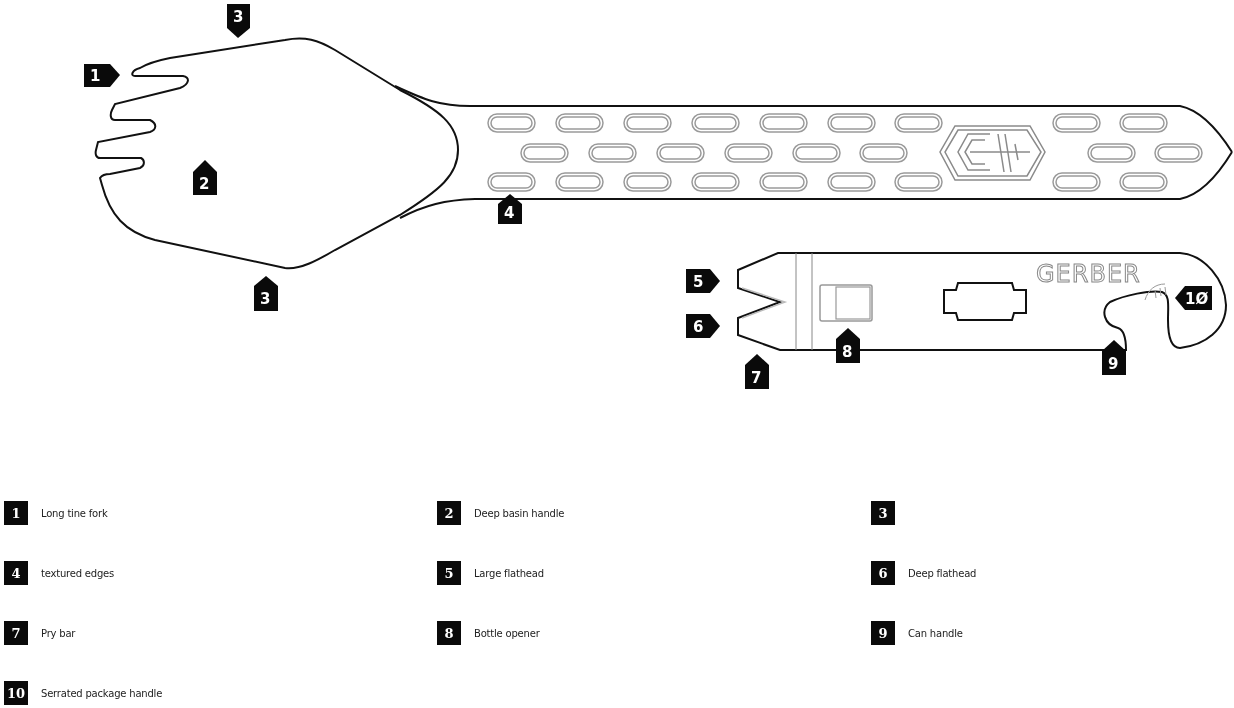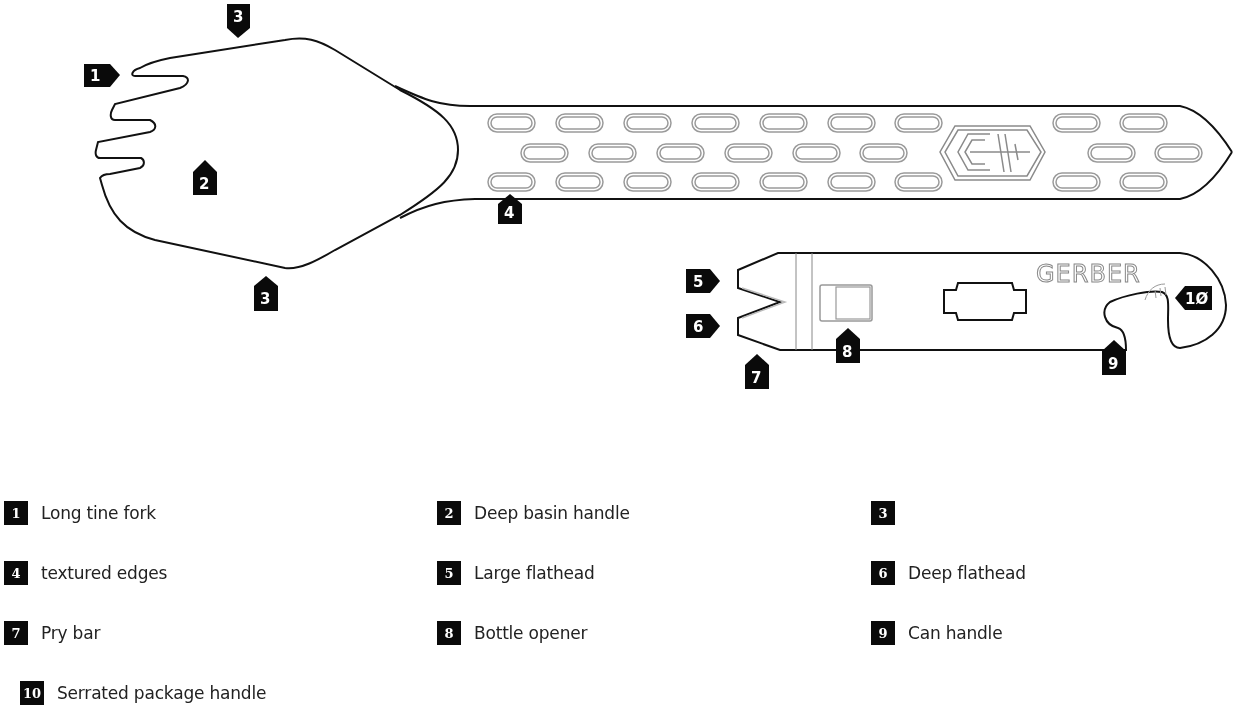--- a/index.html
+++ b/index.html
@@ -5,21 +5,21 @@
     html, body { margin: 0; padding: 0; background: #ffffff; }
     body { width: 1234px; height: 708px; position: relative; overflow: hidden; font-family: "Liberation Sans", sans-serif; }
     #diagram { position: absolute; left: 0; top: 0; width: 1234px; height: 420px; }
     .callout-num { font-family: "DejaVu Sans", sans-serif; font-weight: bold; font-size: 15px; fill: #ffffff; }
     .legend-item { position: absolute; height: 26px; display: flex; align-items: center; }
     .legend-badge {
       width: 24px; height: 24px; background: #0a0a0a; color: #fff;
       font-family: "DejaVu Serif", serif; font-weight: bold; font-size: 13px;
       display: flex; align-items: center; justify-content: center; box-sizing: border-box;
     }
-    .legend-label { margin-left: 13px; font-size: 17px; color: #222; font-family: "DejaVu Sans", sans-serif; letter-spacing: -0.2px; }
+    .legend-label { margin-left: 13px; font-size: 10px; color: #222; font-family: "DejaVu Sans", sans-serif; letter-spacing: -0.2px; }
   </style>
 </head>
 <body>
 
 <svg id="diagram" viewBox="0 0 1234 420" xmlns="http://www.w3.org/2000/svg">
 
   <g fill="none" stroke="#111" stroke-width="2">
     <path d="M140,68 C150,62 160,60 170,58 L285,40 C305,36 318,40 335,50 L400,90
          C440,110 458,125 458,150 C458,175 440,190 400,215
          L335,250 C318,260 300,270 285,268 L155,240 C125,232 110,215 102,185
@@ -196,17 +196,17 @@
     <span class="legend-label">Pry bar</span>
   </div>
   <div class="legend-item" style="left:437px; top:620px;">
     <div class="legend-badge">8</div>
     <span class="legend-label">Bottle opener</span>
   </div>
   <div class="legend-item" style="left:871px; top:620px;">
     <div class="legend-badge">9</div>
     <span class="legend-label">Can handle</span>
   </div>
-  <div class="legend-item" style="left:20px; top:680px;">
+  <div class="legend-item" style="left:4px; top:680px;">
     <div class="legend-badge">10</div>
     <span class="legend-label">Serrated package handle</span>
   </div>
 </div>
 
 </body></html>

